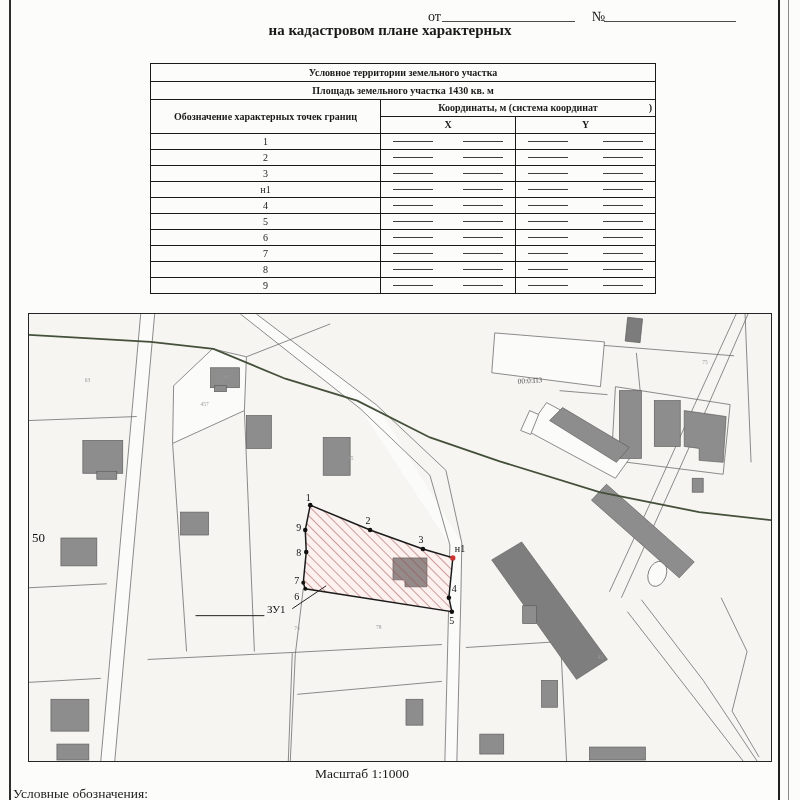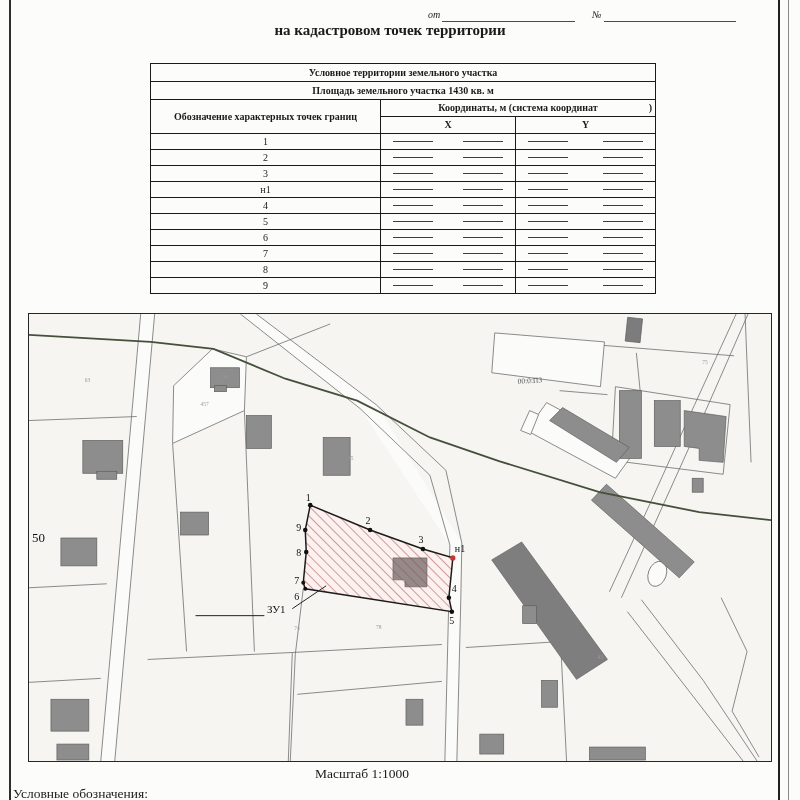--- a/index.html
+++ b/index.html
@@ -8,21 +8,21 @@
     background:#fcfcfb;
     font-family:"Liberation Serif","DejaVu Serif",serif;
     color:#1a1a1a;
   }
   .abs{position:absolute;}
   
   .page-border-left{left:9px;top:0;width:2px;height:800px;background:#2e2e2e;}
   .page-border-right{left:778px;top:0;width:2px;height:800px;background:#1f1f1f;}
   .page-border-right2{left:788px;top:0;width:1px;height:800px;background:#8a8a8a;}
   
-  .topline{top:8px;left:0;width:800px;height:14px;font-size:10px;font-style:italic;}
+  .topline{top:8px;left:0;width:800px;height:14px;font-size:14px;}
   .topline .lbl{position:absolute;top:1px;}
   .blankline{position:absolute;top:13px;height:1px;background:#4a4a4a;}
   
   .title{top:21px;left:30px;width:720px;text-align:center;font-weight:bold;font-size:15px;line-height:18px;}
   
   table.coords{position:absolute;left:150px;top:63px;width:505px;border-collapse:collapse;table-layout:fixed;}
   table.coords td{border:1.4px solid #1a1a1a;padding:0;text-align:center;vertical-align:middle;
     font-size:10px;line-height:14px;overflow:hidden;white-space:nowrap;}
   td.h1{height:17px;font-size:11px;font-weight:bold;}
   td.h2{height:17px;font-size:11px;font-weight:bold;}
@@ -48,21 +48,21 @@
 <div class="abs page-border-right2"></div>
 
 <div class="abs topline">
   <span class="lbl" style="left:428px">от</span>
   <span class="blankline" style="left:442px;width:133px"></span>
   <span class="lbl" style="left:592px">№</span>
   <span class="blankline" style="left:604px;width:132px"></span>
 </div>
 
 <div class="abs title">
-  <div>на кадастровом точек территории</div>
+  <div>на кадастровом плане характерных</div>
 </div>
 
 <table class="coords">
   <colgroup>
       <col style="width:230px">
       <col style="width:135px">
       <col style="width:140px">
     </colgroup>
   <tbody>
     <tr>

